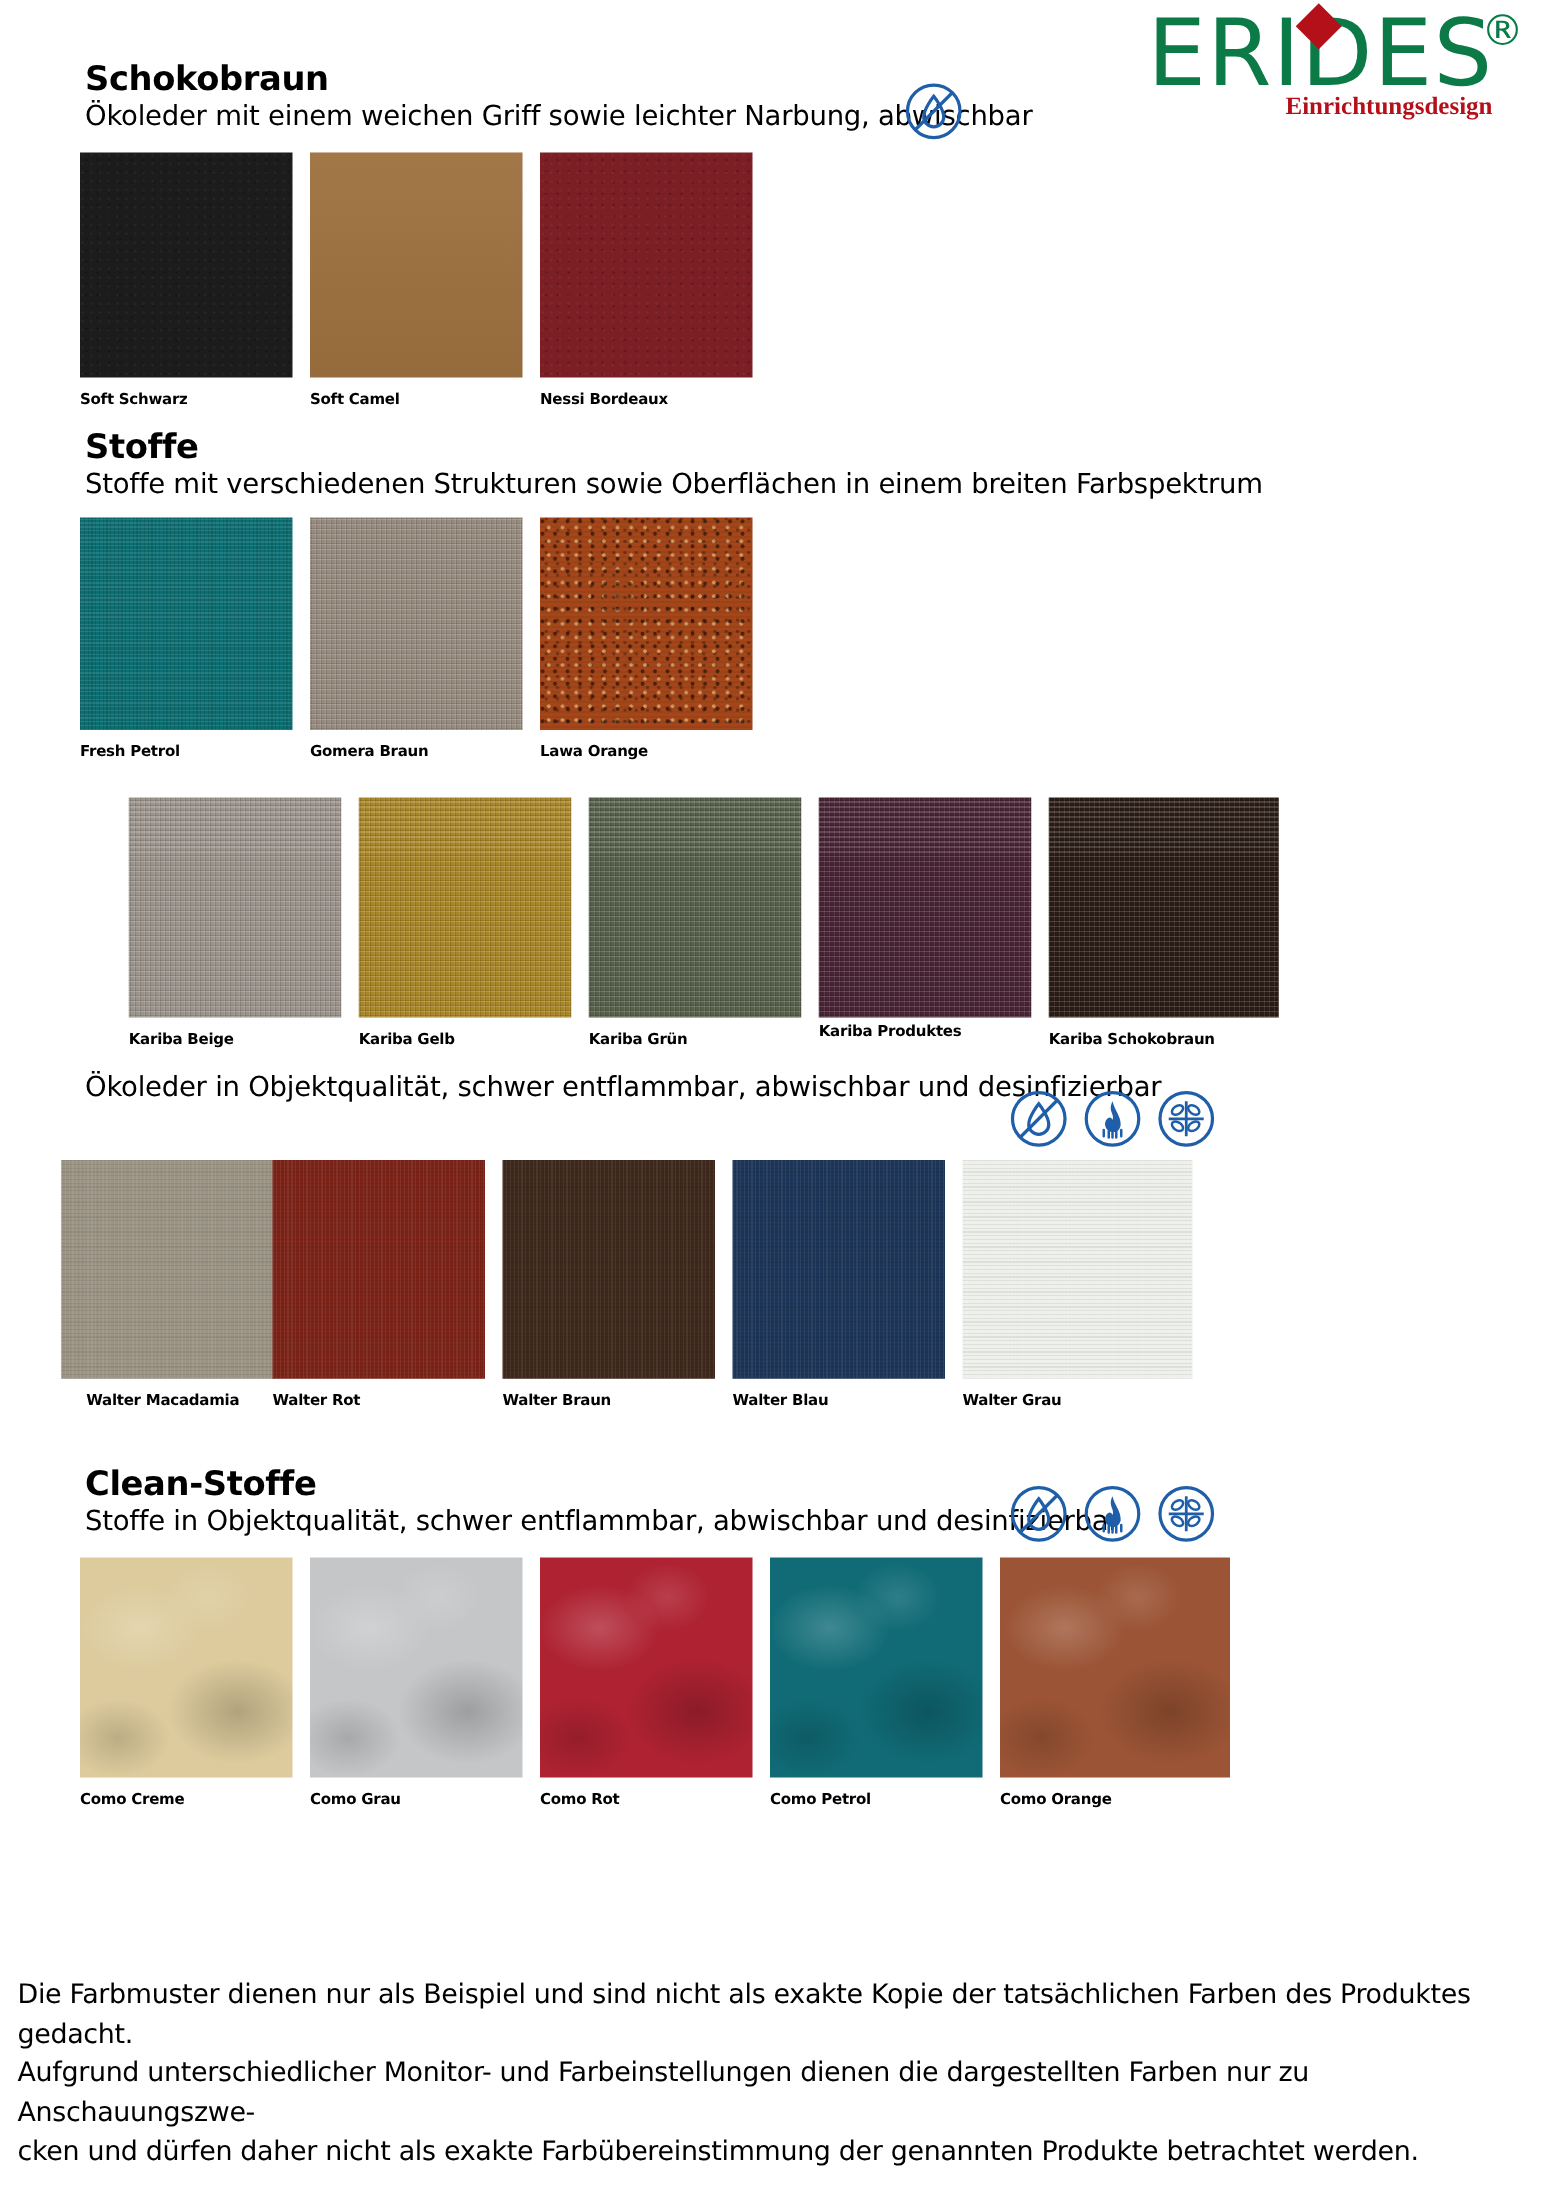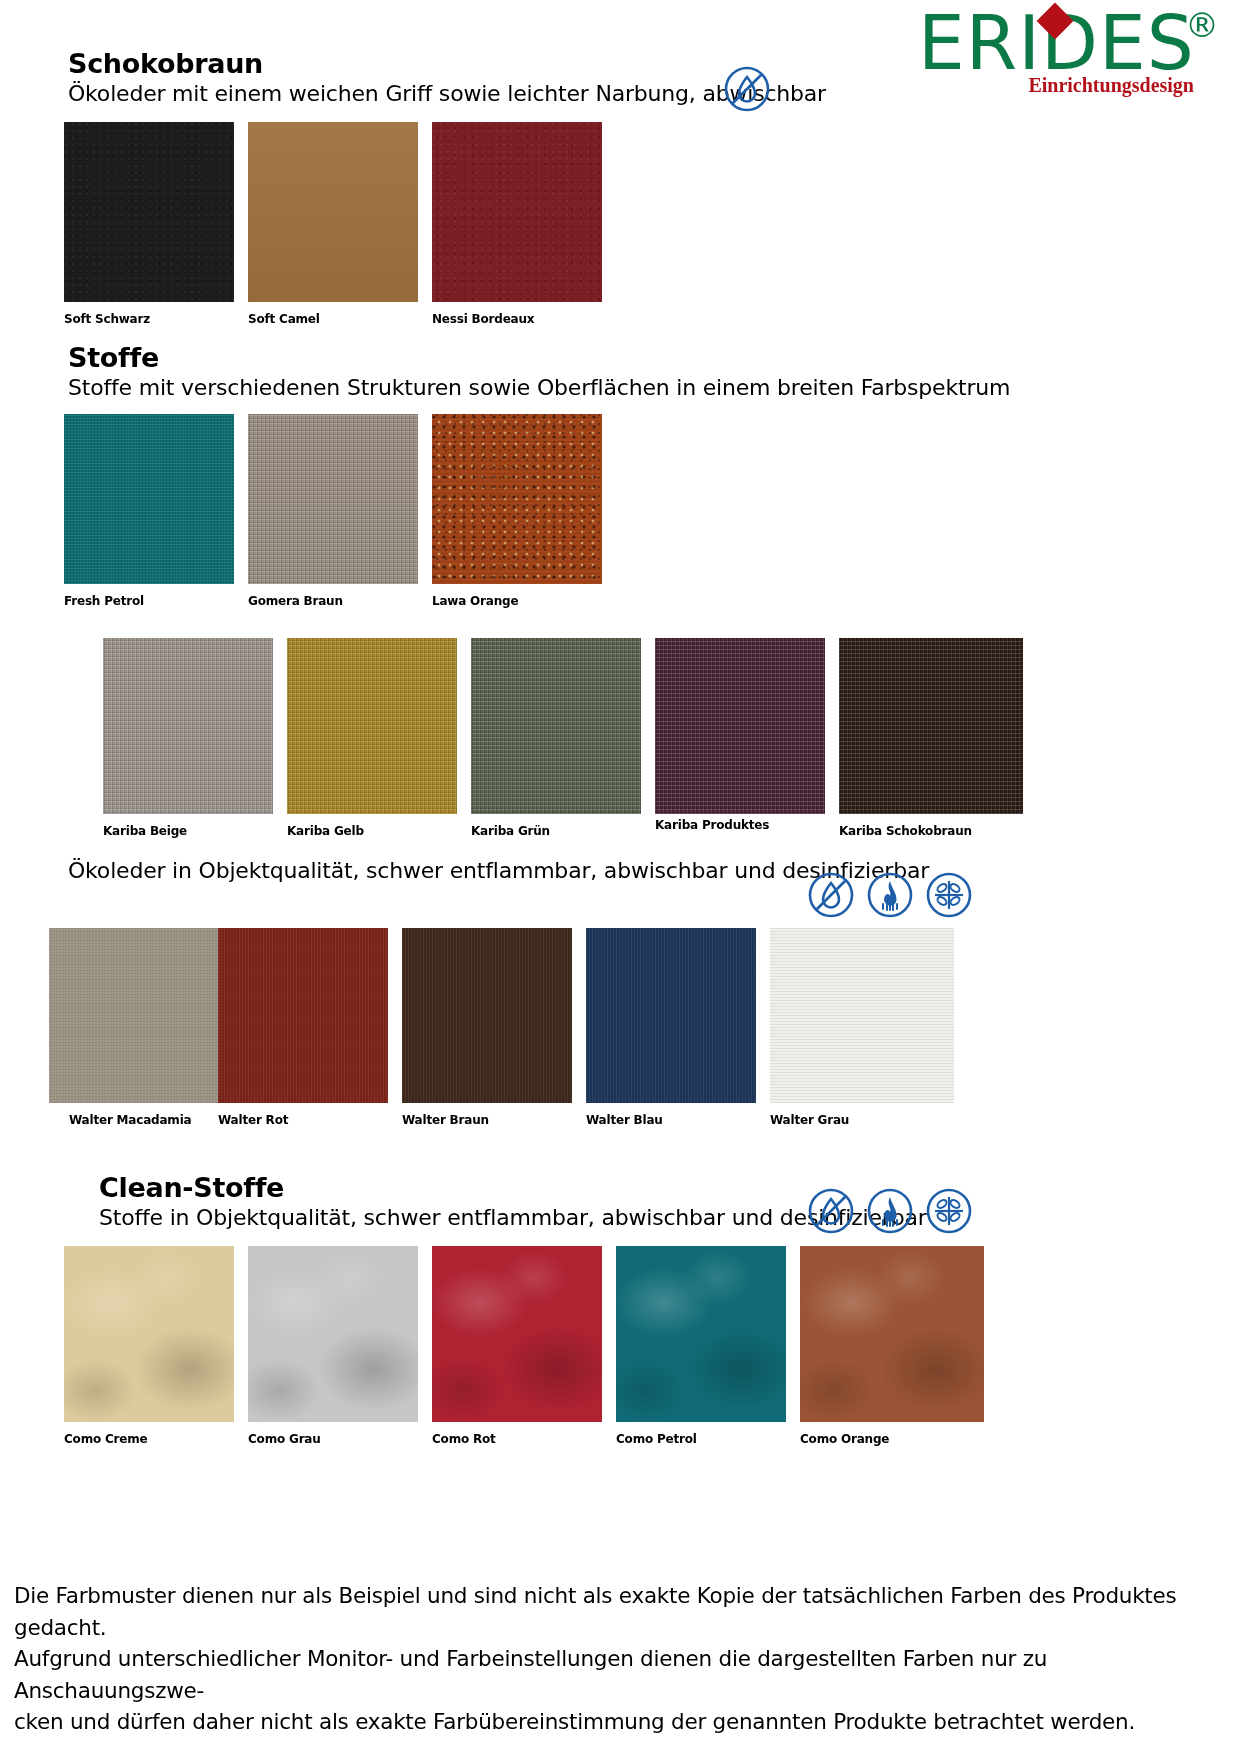--- a/index.html
+++ b/index.html
@@ -284,21 +284,21 @@
   <div class="cell" style="width:170px;">
     <div class="sw tex-vinyl" style="width:170px;height:175px;background:#1c3558;"></div>
     <div class="label">Walter Blau</div>
   </div>
   <div class="cell" style="width:184px;">
     <div class="sw tex-vinyl" style="width:184px;height:175px;background:#eef0ec;"></div>
     <div class="label">Walter Grau</div>
   </div>
 </div>
 
-<div class="section" style="top:1172px;padding-left:31px;">
+<div class="section" style="top:1172px;">
   <div class="sec-head">
     <h2 class="sec-title">Clean-Stoffe</h2>
     <p class="sec-desc">Stoffe in Objektqualität, schwer entflammbar, abwischbar und desinfizierbar</p>
   </div>
   <div class="icons" style="left:806px; top:14px;">
     <svg class="badge" viewBox="0 0 50 50">
       <circle cx="25" cy="25" r="21" fill="none" stroke="#1f5fa9" stroke-width="2.6"></circle>
       <path d="M25 13 C25 13 17 23 17 29.5 A8 8 0 0 0 33 29.5 C33 23 25 13 25 13 Z" fill="none" stroke="#1f5fa9" stroke-width="2.6"></path>
       <line x1="10" y1="40" x2="40" y2="10" stroke="#1f5fa9" stroke-width="2.6"></line>
     </svg>

